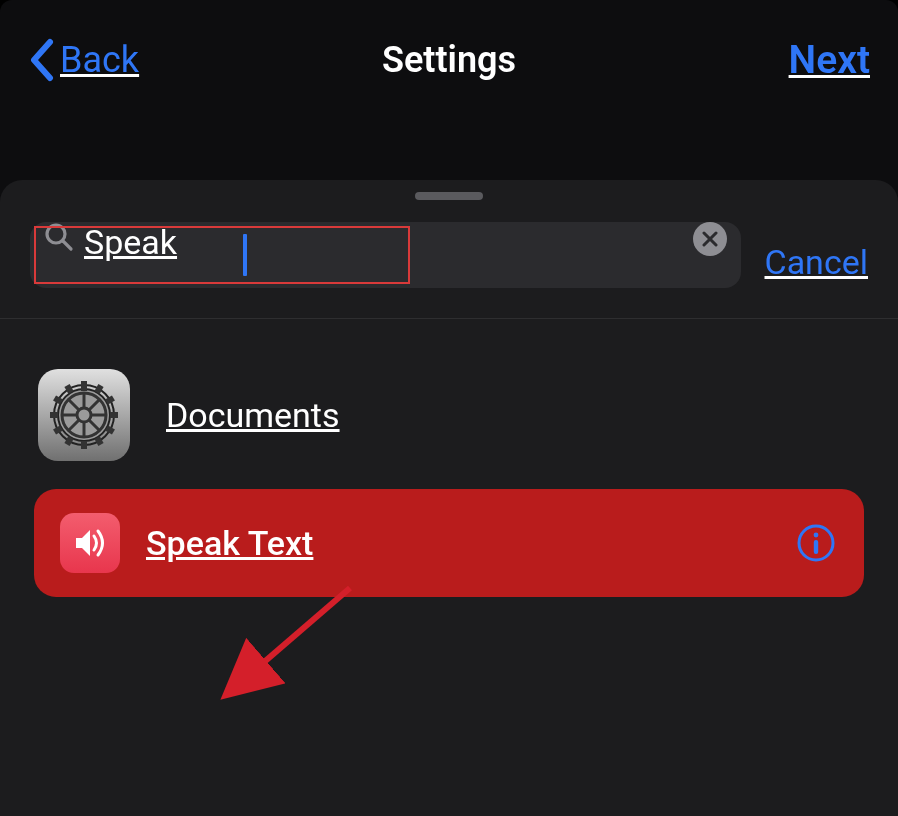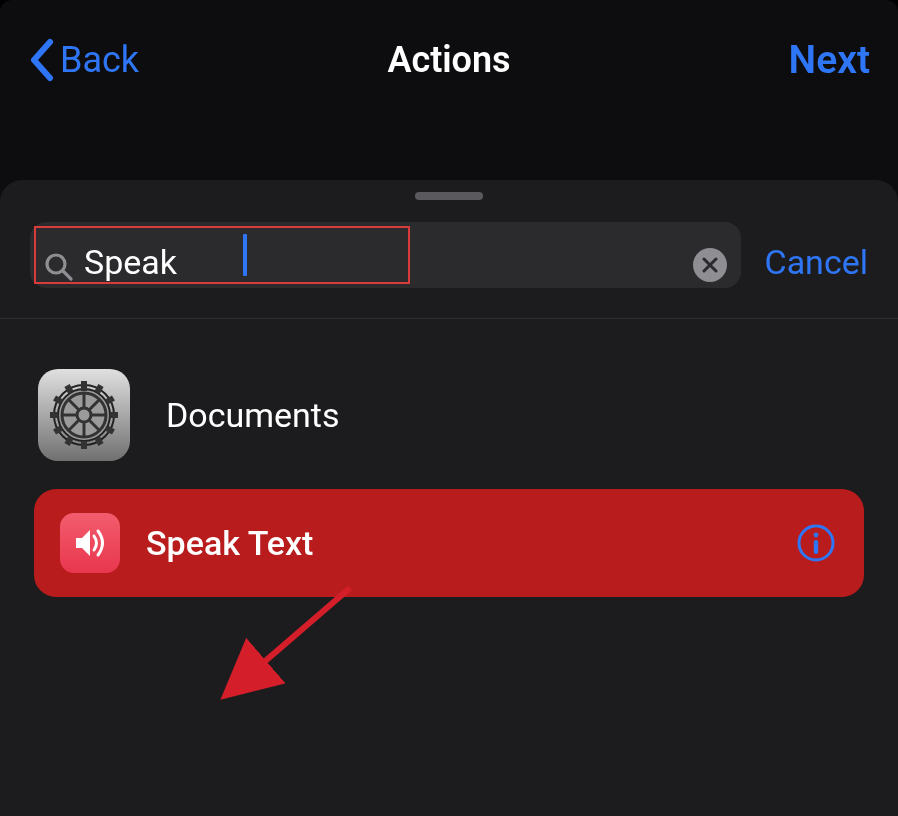--- a/index.html
+++ b/index.html
@@ -10,20 +10,21 @@
     font-family: -apple-system, BlinkMacSystemFont, "Segoe UI", Roboto, Helvetica, Arial, sans-serif;
     color: #fff;
     overflow: hidden;
   }
   .root {
     width: 898px;
     height: 816px;
     background: #0d0d0f;
     border-radius: 12px;
     position: relative;
+    text-decoration: underline;
   }
   .nav {
     height: 120px;
     display: flex;
     align-items: center;
     justify-content: space-between;
     padding: 0 28px;
   }
   .nav-back {
     display: flex;
@@ -73,22 +74,22 @@
     padding: 42px 30px 30px 30px;
     gap: 24px;
     border-bottom: 1px solid #2e2e30;
   }
   .search-wrap {
     flex: 1;
     background: #2b2b2e;
     border-radius: 16px;
     height: 66px;
     display: flex;
-    align-items: flex-end;
-    padding: 6px 14px;
+    align-items: flex-start;
+    padding: 0 14px;
     position: relative;
   }
   .search-icon { color: #8e8e93; flex-shrink: 0; }
   .search-input {
     flex: 1;
     background: transparent;
     border: none;
     outline: none;
     color: #fff;
     font-size: 34px;
@@ -199,21 +200,21 @@
 
 <div class="root">
 
   <div class="nav">
     <div class="nav-back">
       <svg width="28" height="44" viewBox="0 0 28 44">
         <polyline points="22,4 6,22 22,40" stroke="#2f76f6" stroke-width="6" fill="none" stroke-linecap="round" stroke-linejoin="round"></polyline>
       </svg>
       <span>Back</span>
     </div>
-    <div class="nav-title">Actions</div>
+    <div class="nav-title">Settings</div>
     <div class="nav-next">Next</div>
   </div>
 
   <div class="sheet">
     <div class="grabber"></div>
 
     <div class="search-row">
       <div class="search-wrap">
         <div class="highlight-box"></div>
         <svg class="search-icon" width="30" height="30" viewBox="0 0 30 30">

